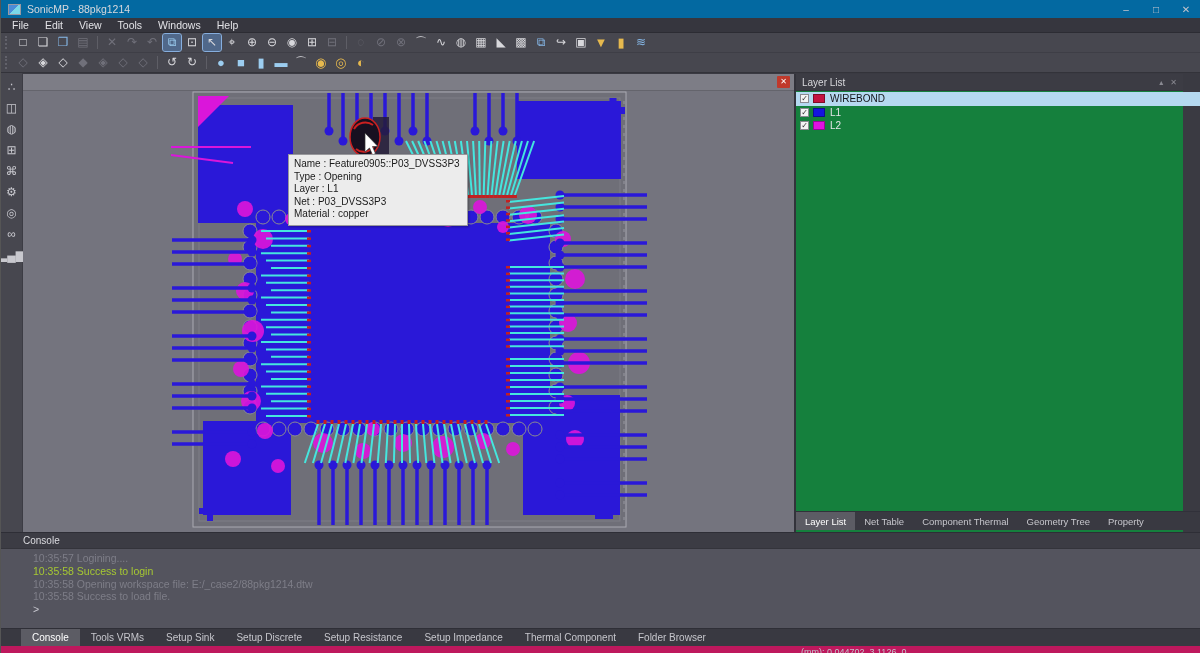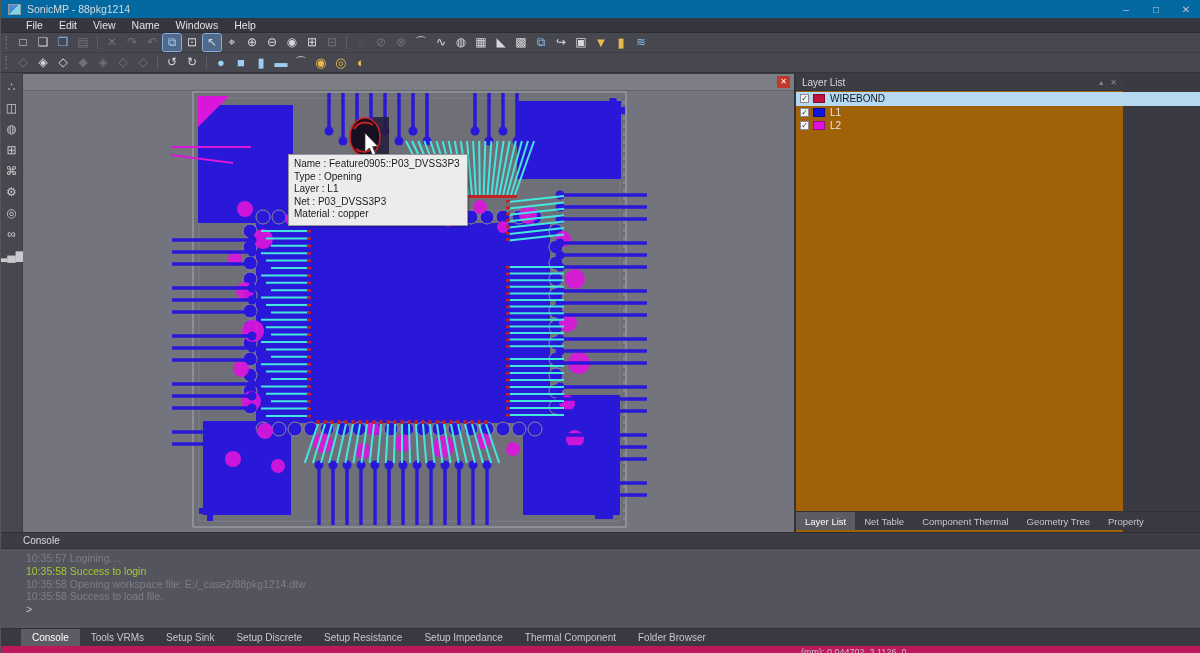--- a/index.html
+++ b/index.html
@@ -7,21 +7,21 @@
   .window{position:relative;width:1200px;height:653px;overflow:hidden;background:#3a3a42;border-left:1px solid #555;}
 
   
   .titlebar{position:absolute;left:0;top:0;width:1200px;height:18px;background:#0369a1;display:flex;align-items:center;}
   .app-icon{width:13px;height:11px;margin:0 6px 0 7px;background:linear-gradient(135deg,#4a8cd8 0 50%,#7ad8e8 50% 100%);border:1px solid #9a9aa2;}
   .title-text{font-size:10.5px;color:#d8d8dc;}
   .win-controls{margin-left:auto;display:flex;height:100%;}
   .win-btn{width:30px;height:100%;display:flex;align-items:center;justify-content:center;font-size:10px;color:#c4c4cc;}
 
   
-  .menubar{position:absolute;left:0;top:18px;width:1200px;height:15px;background:#36363e;display:flex;align-items:center;padding-left:17px;border-bottom:1px solid #2c2c33;}
+  .menubar{position:absolute;left:0;top:18px;width:1200px;height:15px;background:#36363e;display:flex;align-items:center;padding-left:3px;border-bottom:1px solid #2c2c33;}
   .menu-item{font-size:10.5px;color:#e2e2e6;padding:0 8px;}
 
   
   .toolbar{position:absolute;left:0;width:1200px;height:20px;background:#47474f;display:flex;align-items:center;padding-left:2px;}
   .toolbar.row1{top:33px;border-bottom:1px solid #3e3e46;}
   .toolbar.row2{top:53px;border-bottom:1px solid #33333a;}
   .tb-grip{width:4px;height:13px;margin:0 4px 0 2px;border-left:2px dotted #61616a;}
   .tb-icon{display:inline-flex;align-items:center;justify-content:center;width:18px;height:17px;font-size:12px;line-height:17px;color:#d8d8dc;margin:0 1px;border-radius:2px;}
   .tb-icon.disabled{color:#70707a;}
   .tb-icon.blue{color:#86b8e8;}
@@ -38,21 +38,21 @@
   
   .layer-view-panel{position:absolute;left:22px;top:74px;width:771px;height:458px;background:#74747e;}
   .panel-titlebar{position:relative;height:17px;background:#7d7d86;border-bottom:1px solid #64646c;display:flex;align-items:center;justify-content:center;}
   .panel-titlebar .pt-text{font-size:10.5px;color:#fff;text-shadow:0 1px 1px rgba(0,0,0,.35);margin-top:26px;}
   .lv-close{position:absolute;right:4px;top:2px;width:13px;height:12px;background:#c0392b;color:#fff;font-size:8px;line-height:12px;text-align:center;border-radius:1px;}
   .canvas{position:absolute;left:0;top:17px;width:703px;height:441px;overflow:hidden;}
   .tooltip{position:absolute;left:265px;top:63px;background:#ececec;border:1px solid #98989c;padding:3px 7px 4px 5px;box-shadow:1px 1px 2px rgba(0,0,0,.3);}
   .tt-line{font-size:10px;line-height:12.6px;color:#1a1a1a;white-space:nowrap;}
 
   
-  .right-panel{position:absolute;left:795px;top:74px;width:327px;height:458px;background:#a16207;}
+  .right-panel{position:absolute;left:795px;top:74px;width:387px;height:458px;background:#15803d;}
   .rp-header{height:17px;background:#3c3c44;display:flex;align-items:center;padding:0 6px;border-bottom:1px solid #34343b;}
   .rp-title{font-size:10px;color:#d8d8dc;}
   .rp-hicons{margin-left:auto;display:flex;gap:7px;}
   .rp-hicon{font-size:8px;color:#8a8a92;}
   .layer-rows{position:absolute;left:0;top:18px;width:405px;}
   .layer-row{height:13.5px;display:flex;align-items:center;padding-left:4px;}
   .layer-row.selected{background:#b5d9f0;}
   .cbx{width:9px;height:9px;background:#f4f4f4;border:1px solid #8a8a90;font-size:8px;line-height:8px;color:#333;text-align:center;margin-right:4px;}
   .swatch{width:12px;height:9px;margin-right:5px;border:1px solid rgba(0,0,0,.35);}
   .lname{font-size:10px;color:#e6e6ea;}
@@ -62,21 +62,21 @@
   .ptab.active{background:#5c5c64;color:#fff;}
 
   
   .vsplit{position:absolute;left:793px;top:74px;width:2px;height:458px;background:#33333b;}
   .hsplit{position:absolute;left:0;top:532px;width:1200px;height:1px;background:#2e2e36;}
 
   
   .console-panel{position:absolute;left:0;top:533px;width:1200px;height:95px;}
   .console-header{height:16px;background:#3c3c44;display:flex;align-items:center;padding-left:22px;border-bottom:1px solid #34343b;}
   .console-header .ch-text{font-size:10px;color:#dcdce0;}
-  .console-body{height:79px;background:#54545e;padding:3px 0 0 25px;}
+  .console-body{height:79px;background:#54545e;padding:3px 0 0 32px;}
   .cline{font-size:10.5px;line-height:12.8px;color:#7e7e88;}
   .cline.success{color:#a6c832;}
   .cline.prompt{color:#c8c8d0;}
 
   
   .bottom-tabs{position:absolute;left:0;top:628px;width:1200px;height:18px;background:#393941;display:flex;align-items:stretch;padding-left:20px;border-top:1px solid #2f2f37;}
   .btab{display:flex;align-items:center;padding:0 11px;font-size:10px;color:#c6c6cc;}
   .btab.active{background:#5c5c64;color:#fff;}
 
   
@@ -95,21 +95,21 @@
       <span class="win-btn">–</span>
       <span class="win-btn">□</span>
       <span class="win-btn">✕</span>
     </div>
   </div>
 
   <div class="menubar" id="menubar">
       <span class="menu-item">File</span>
       <span class="menu-item">Edit</span>
       <span class="menu-item">View</span>
-      <span class="menu-item">Name</span>
+      <span class="menu-item">Tools</span>
       <span class="menu-item">Windows</span>
       <span class="menu-item">Help</span>
     </div>
   <div class="toolbar row1" id="toolbar-main">
       <span class="tb-grip"></span>
       <span class="tb-icon">□</span>
       <span class="tb-icon">❏</span>
       <span class="tb-icon blue">❐</span>
       <span class="tb-icon disabled">▤</span>
       <span class="tb-sep"></span>

